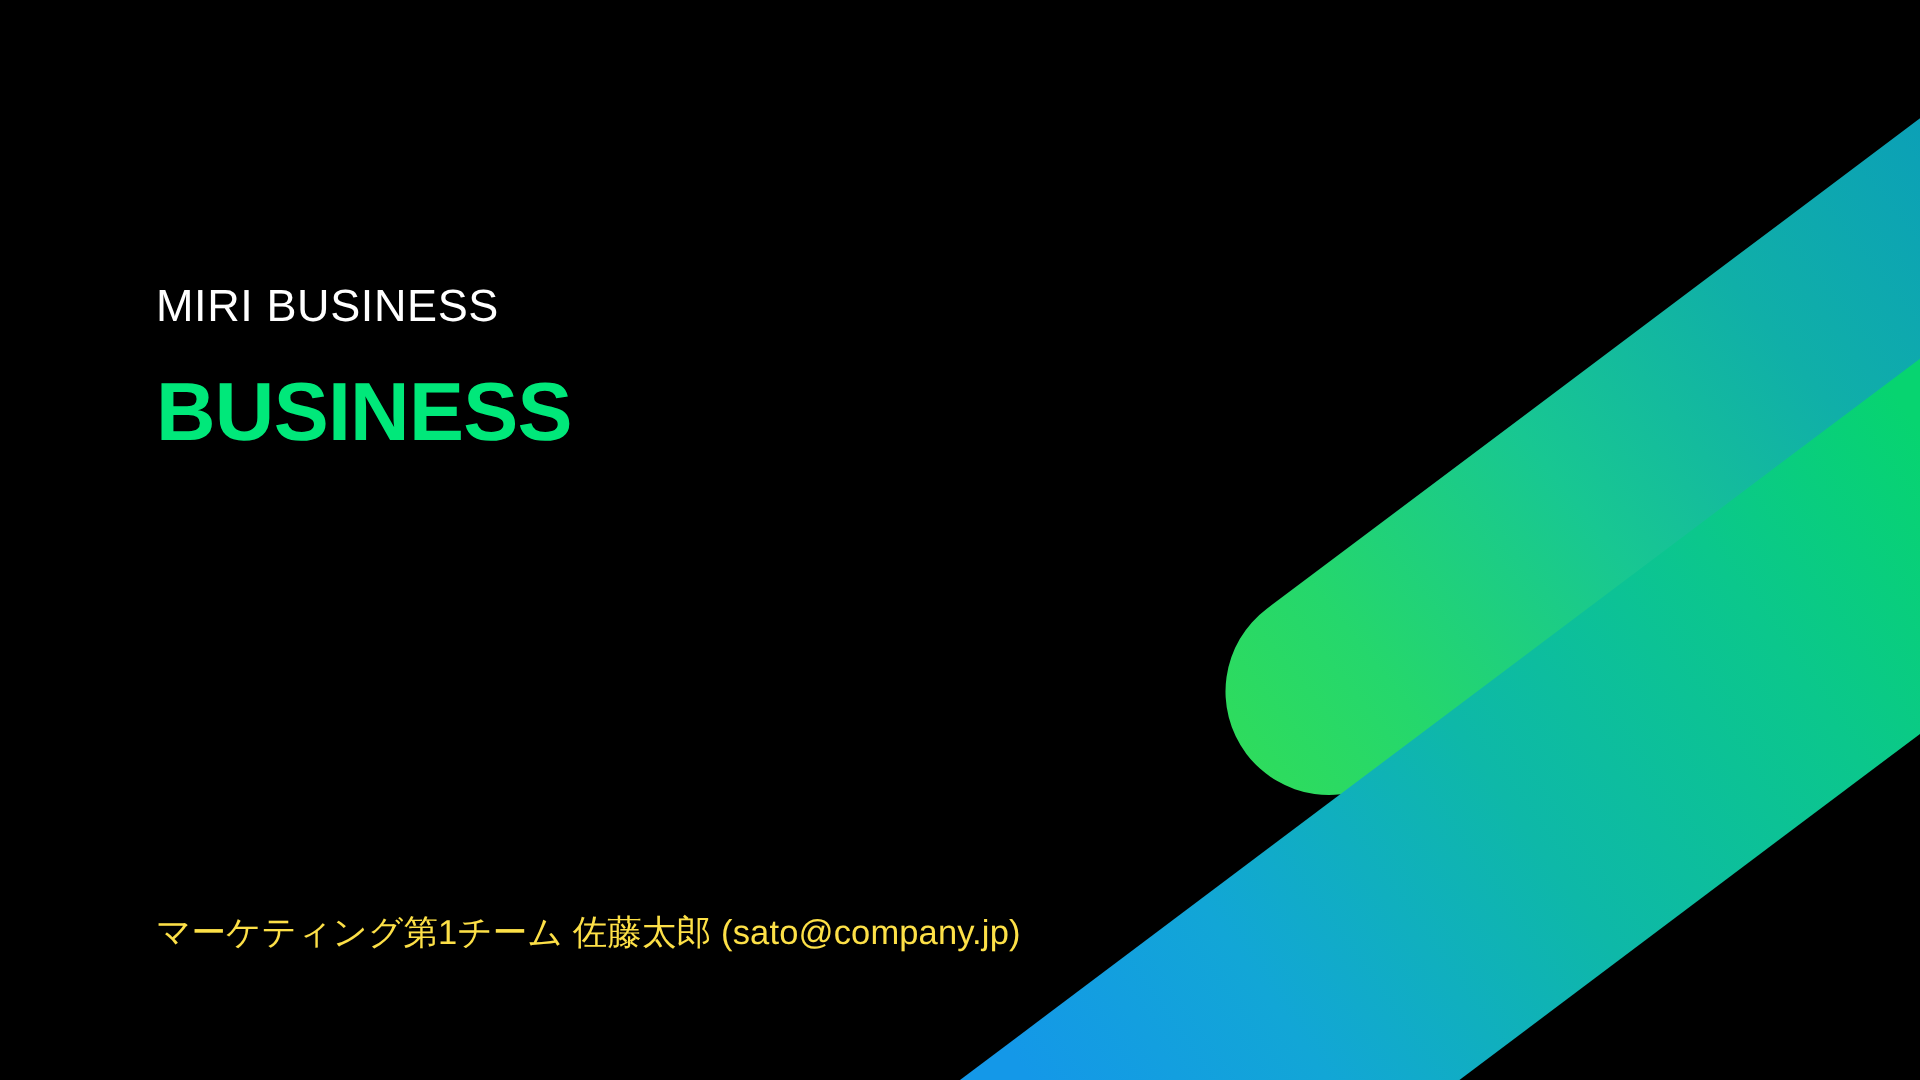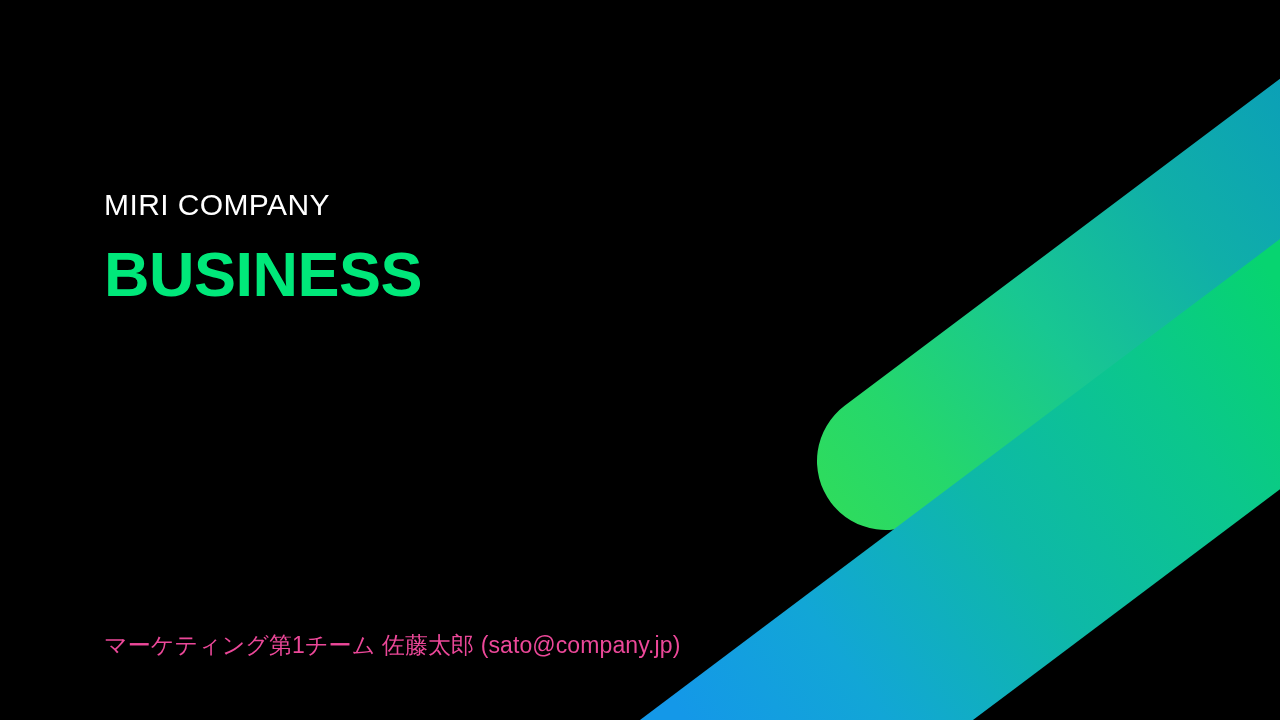--- a/index.html
+++ b/index.html
@@ -43,38 +43,38 @@
     line-height: 38px;
     letter-spacing: 0.4px;
     color: #ffffff;
     font-weight: 500;
     margin: 0 0 9px 0;
     white-space: nowrap;
   }
 
   #main-title {
     margin: 0;
-    font-size: 63px;
+    font-size: 55px;
     line-height: 82px;
     font-weight: 700;
     letter-spacing: -0.5px;
     color: #00e87a;
     white-space: nowrap;
   }
   #main-title .title-line {
     display: block;
   }
 
   #presenter-line {
     position: absolute;
     left: 104px;
-    top: 629px;
+    top: 605px;
     font-size: 23px;
     line-height: 32px;
-    color: #ec4899;
+    color: #fde047;
     font-weight: 500;
     letter-spacing: 0.1px;
     white-space: nowrap;
     z-index: 5;
   }
 </style>
 </head>
 <body>
 
 <div id="slide">
@@ -100,21 +100,21 @@
     <g>
       <line x1="886" y1="461" x2="1420" y2="60" stroke="url(#gradUpperBar)" stroke-width="138" stroke-linecap="round"></line>
     </g>
 
     <g>
       <line x1="700" y1="800" x2="1420" y2="259" stroke="url(#gradLowerBar)" stroke-width="200" stroke-linecap="butt"></line>
     </g>
   </svg>
 
   <div id="text-block">
-    <div id="eyebrow">MIRI COMPANY</div>
+    <div id="eyebrow">MIRI BUSINESS</div>
     <h1 id="main-title">
       <span class="title-line">BUSINESS</span>
     </h1>
   </div>
 
   <div id="presenter-line">マーケティング第1チーム 佐藤太郎 (sato@company.jp)</div>
 
 </div>
 
 </body></html>

